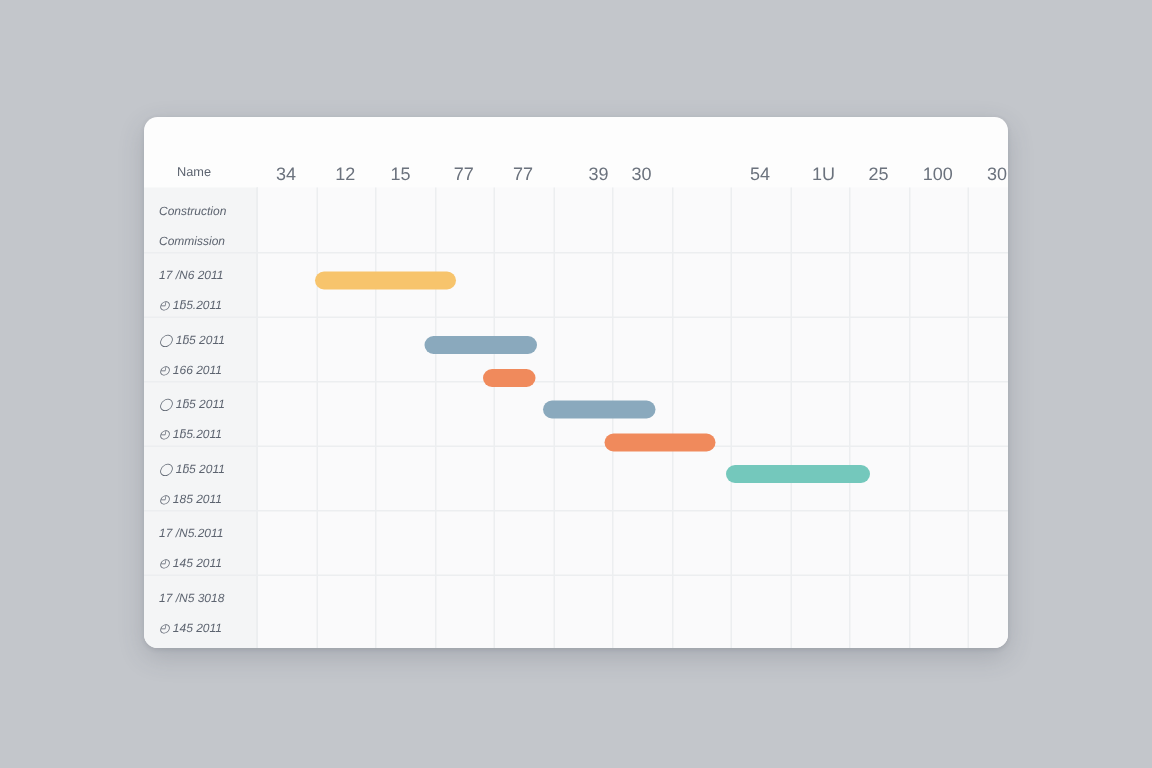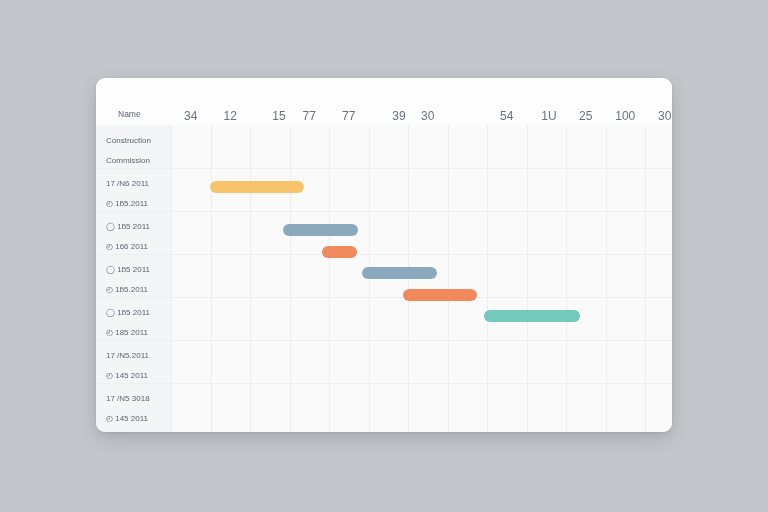--- a/index.html
+++ b/index.html
@@ -72,20 +72,21 @@
     color: #6b727d;
     filter: blur(0.3px);
   }
 
   .grid-area {
     position: absolute;
     left: 0;
     top: 47px;
     width: 480px;
     height: 307px;
+    font-style: italic;
   }
 
   .left-panel {
     position: absolute;
     left: 0;
     top: 0;
     width: 75px;
     height: 307px;
     background: #f4f5f6;
   }
@@ -149,21 +150,21 @@
 <div id="app">
 
   <div class="card">
 
 
     <div class="header-row">
       <div class="name-col-header">Name</div>
       <div id="tick-labels">
           <div class="tick-label" style="left: 94.75px;">34</div>
           <div class="tick-label" style="left: 134.25px;">12</div>
-          <div class="tick-label" style="left: 183px;">15</div>
+          <div class="tick-label" style="left: 171px;">15</div>
           <div class="tick-label" style="left: 213.25px;">77</div>
           <div class="tick-label" style="left: 252.75px;">77</div>
           <div class="tick-label" style="left: 303px; text-align: center;">39</div>
           <div class="tick-label" style="left: 331.75px;">30</div>
           <div class="tick-label" style="left: 371.25px; margin-top: 20px;">33</div>
           <div class="tick-label" style="left: 410.75px;">54</div>
           <div class="tick-label" style="left: 453px;">1U</div>
           <div class="tick-label" style="left: 489.75px;">25</div>
           <div class="tick-label" style="left: 529.25px;">100</div>
           <div class="tick-label" style="left: 568.75px;">30</div>

